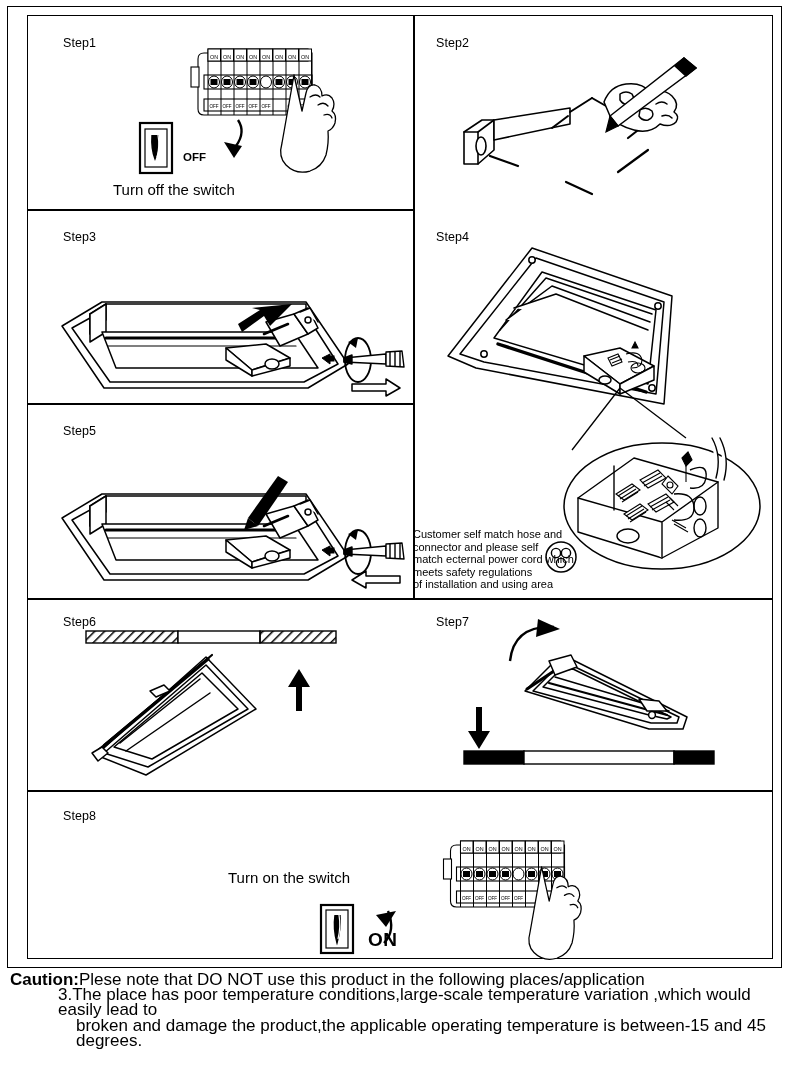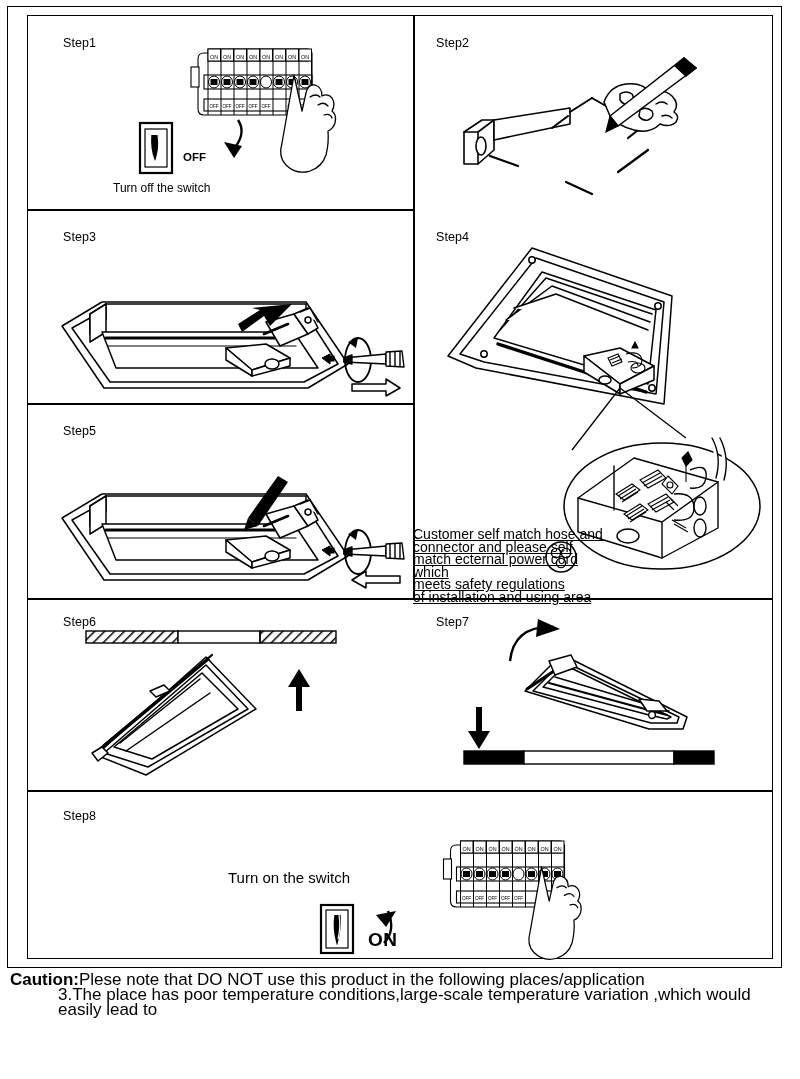--- a/index.html
+++ b/index.html
@@ -31,29 +31,28 @@
   .hline{position:absolute;height:1.5px;background:#000;}
 
   .step-label{
     position:absolute;
     font-size:12.5px;
     letter-spacing:.1px;
     color:#000;
   }
   .note-text{
     position:absolute;
-    font-size:14px;
+    font-size:11px;
     line-height:12.6px;
     color:#000;
     white-space:pre-line;
-    text-decoration:underline;
   }
   .caption{
     position:absolute;
-    font-size:12px;
+    font-size:15px;
     color:#000;
   }
   .caption-big{
     position:absolute;
     font-size:15px;
     color:#000;
   }
   .offlabel{
     position:absolute;
     font-size:11.5px;
@@ -594,14 +593,14 @@
           <path d="M58 44 Q64 42 66 47"></path>
         </g>
       </svg>
     </div>
 
   </div>
 </div>
 
 <div class="caution">
   <span class="c-head"><b>Caution:</b><span>Plese note that DO NOT use this product in the following places/application</span></span>
-  <span class="c-item"><span>3.The place has poor temperature conditions,large-scale temperature variation ,which would easily lead to</span></span>
+  <span class="c-item"><span>3.The place has poor temperature conditions,large-scale temperature variation ,which would easily lead to</span><span class="cont">broken and damage the product,the applicable operating temperature is between-15 and 45 degrees.</span></span>
 </div>
 
 </body></html>

